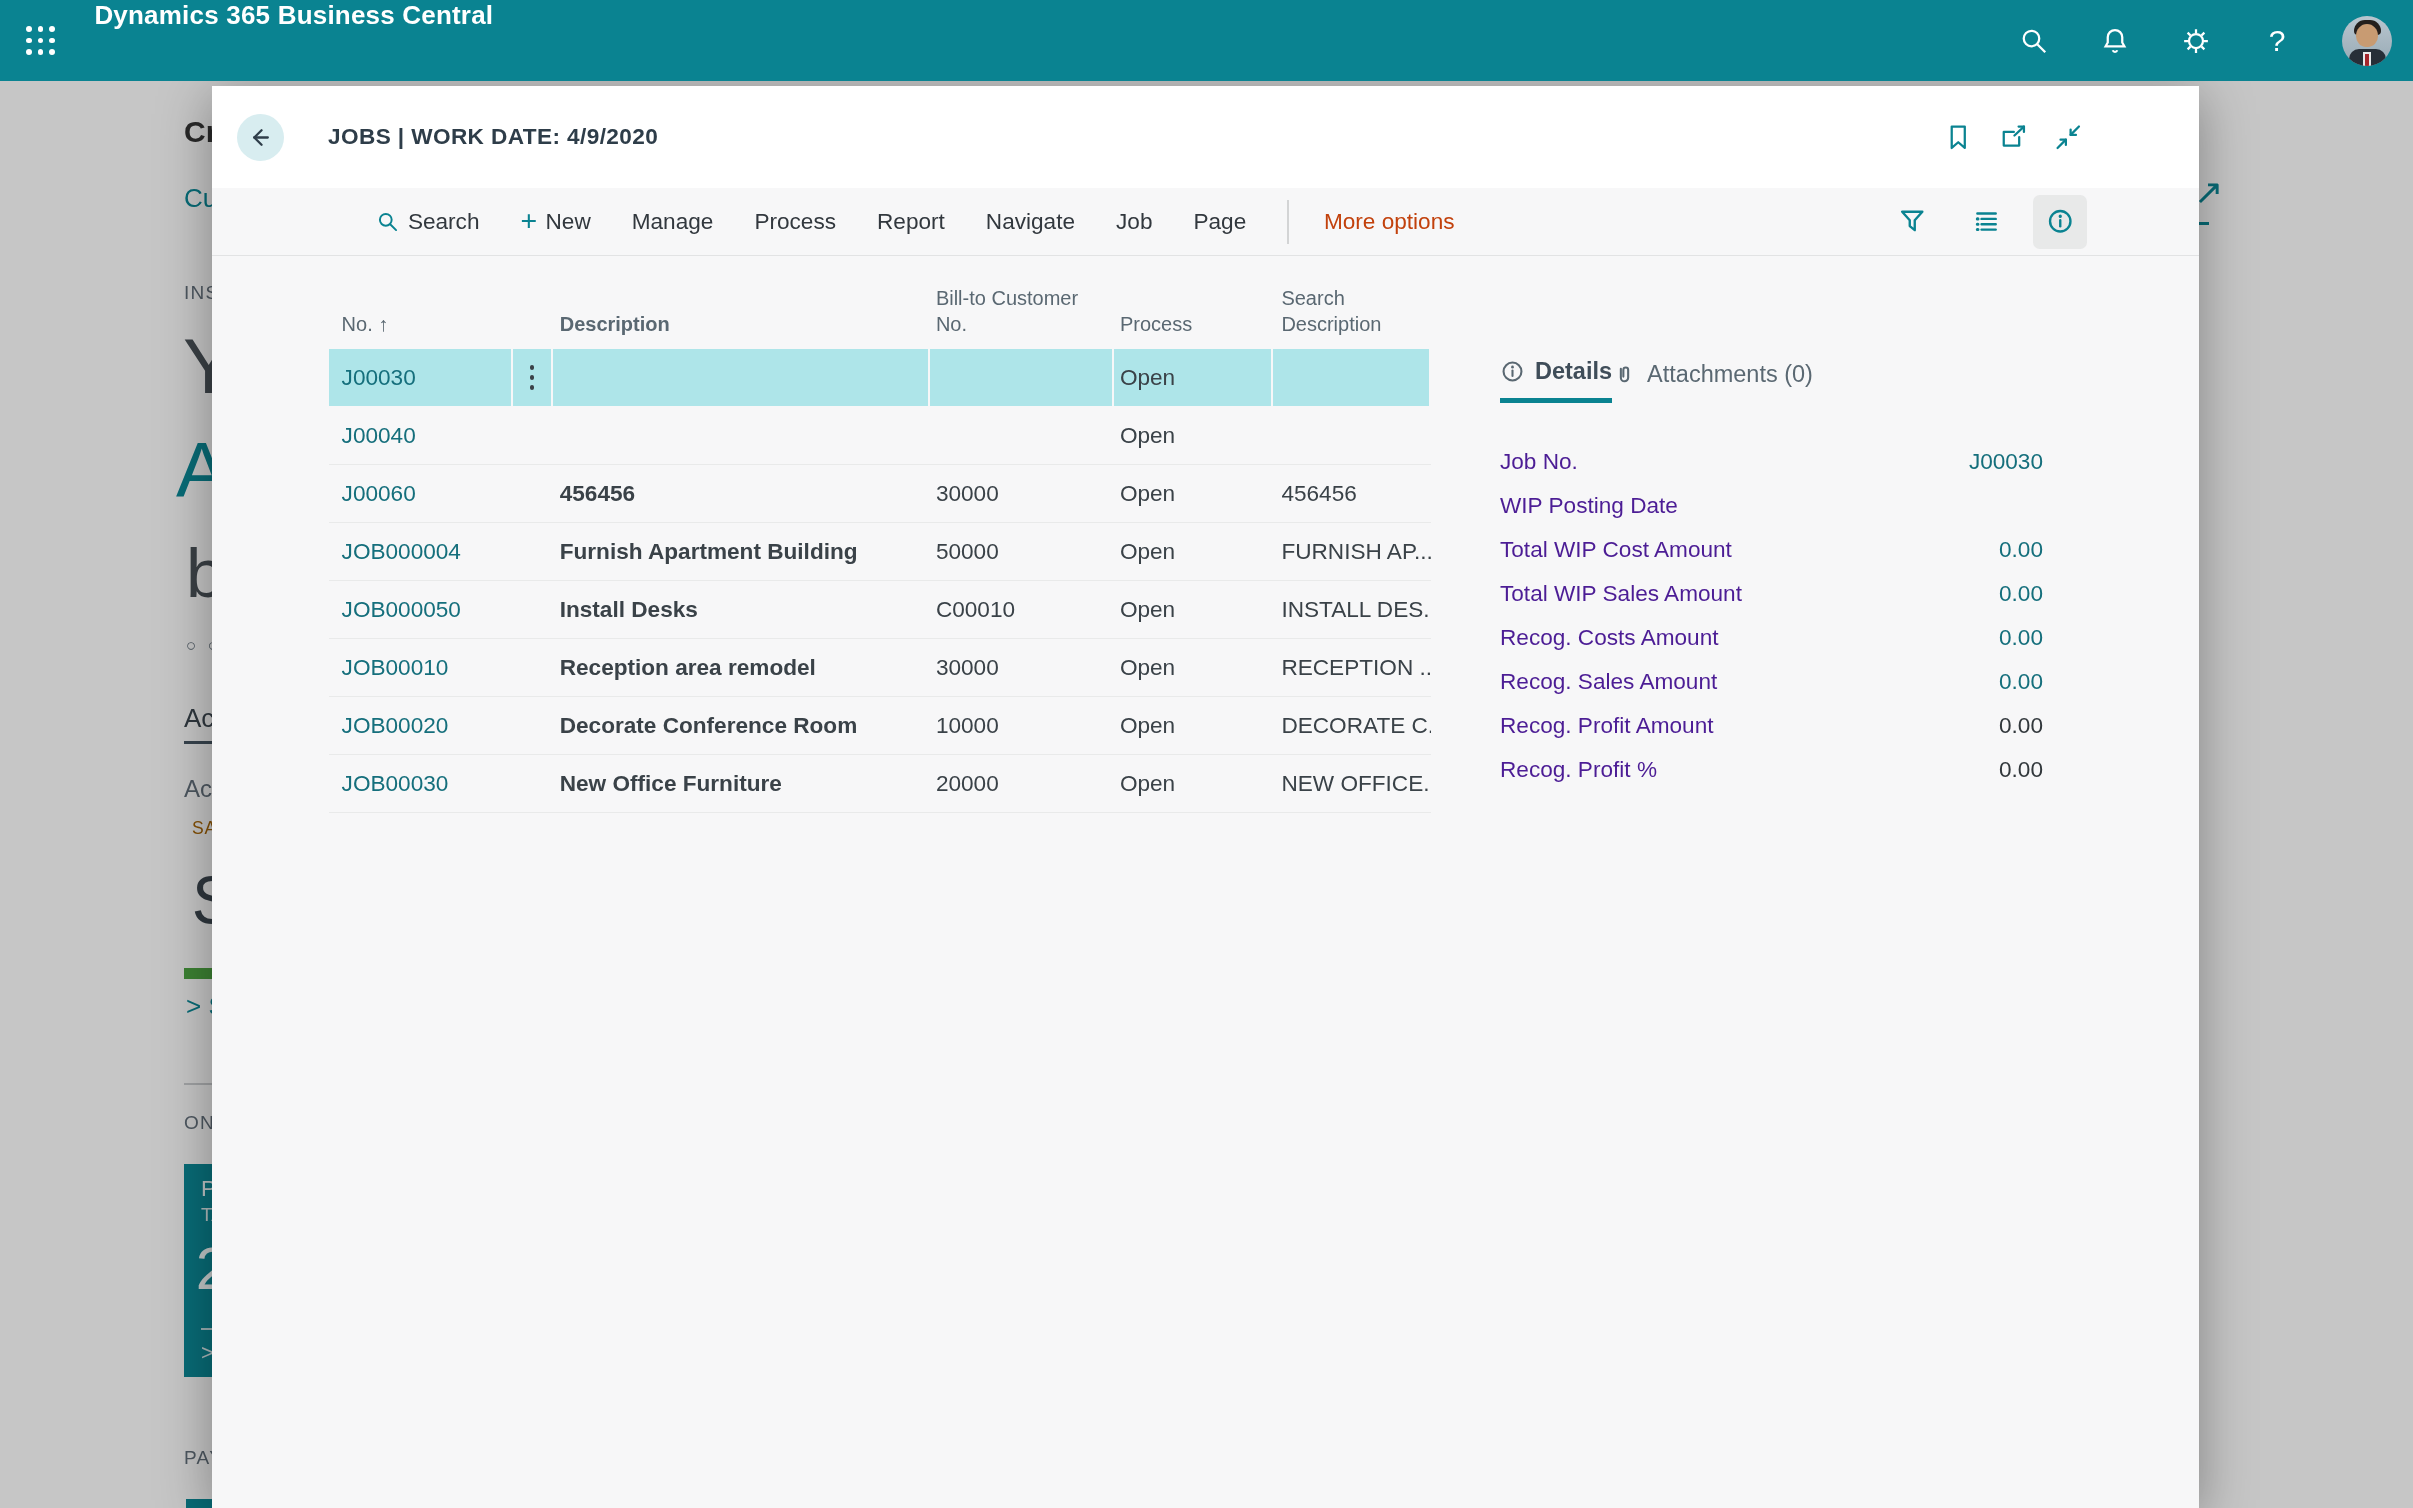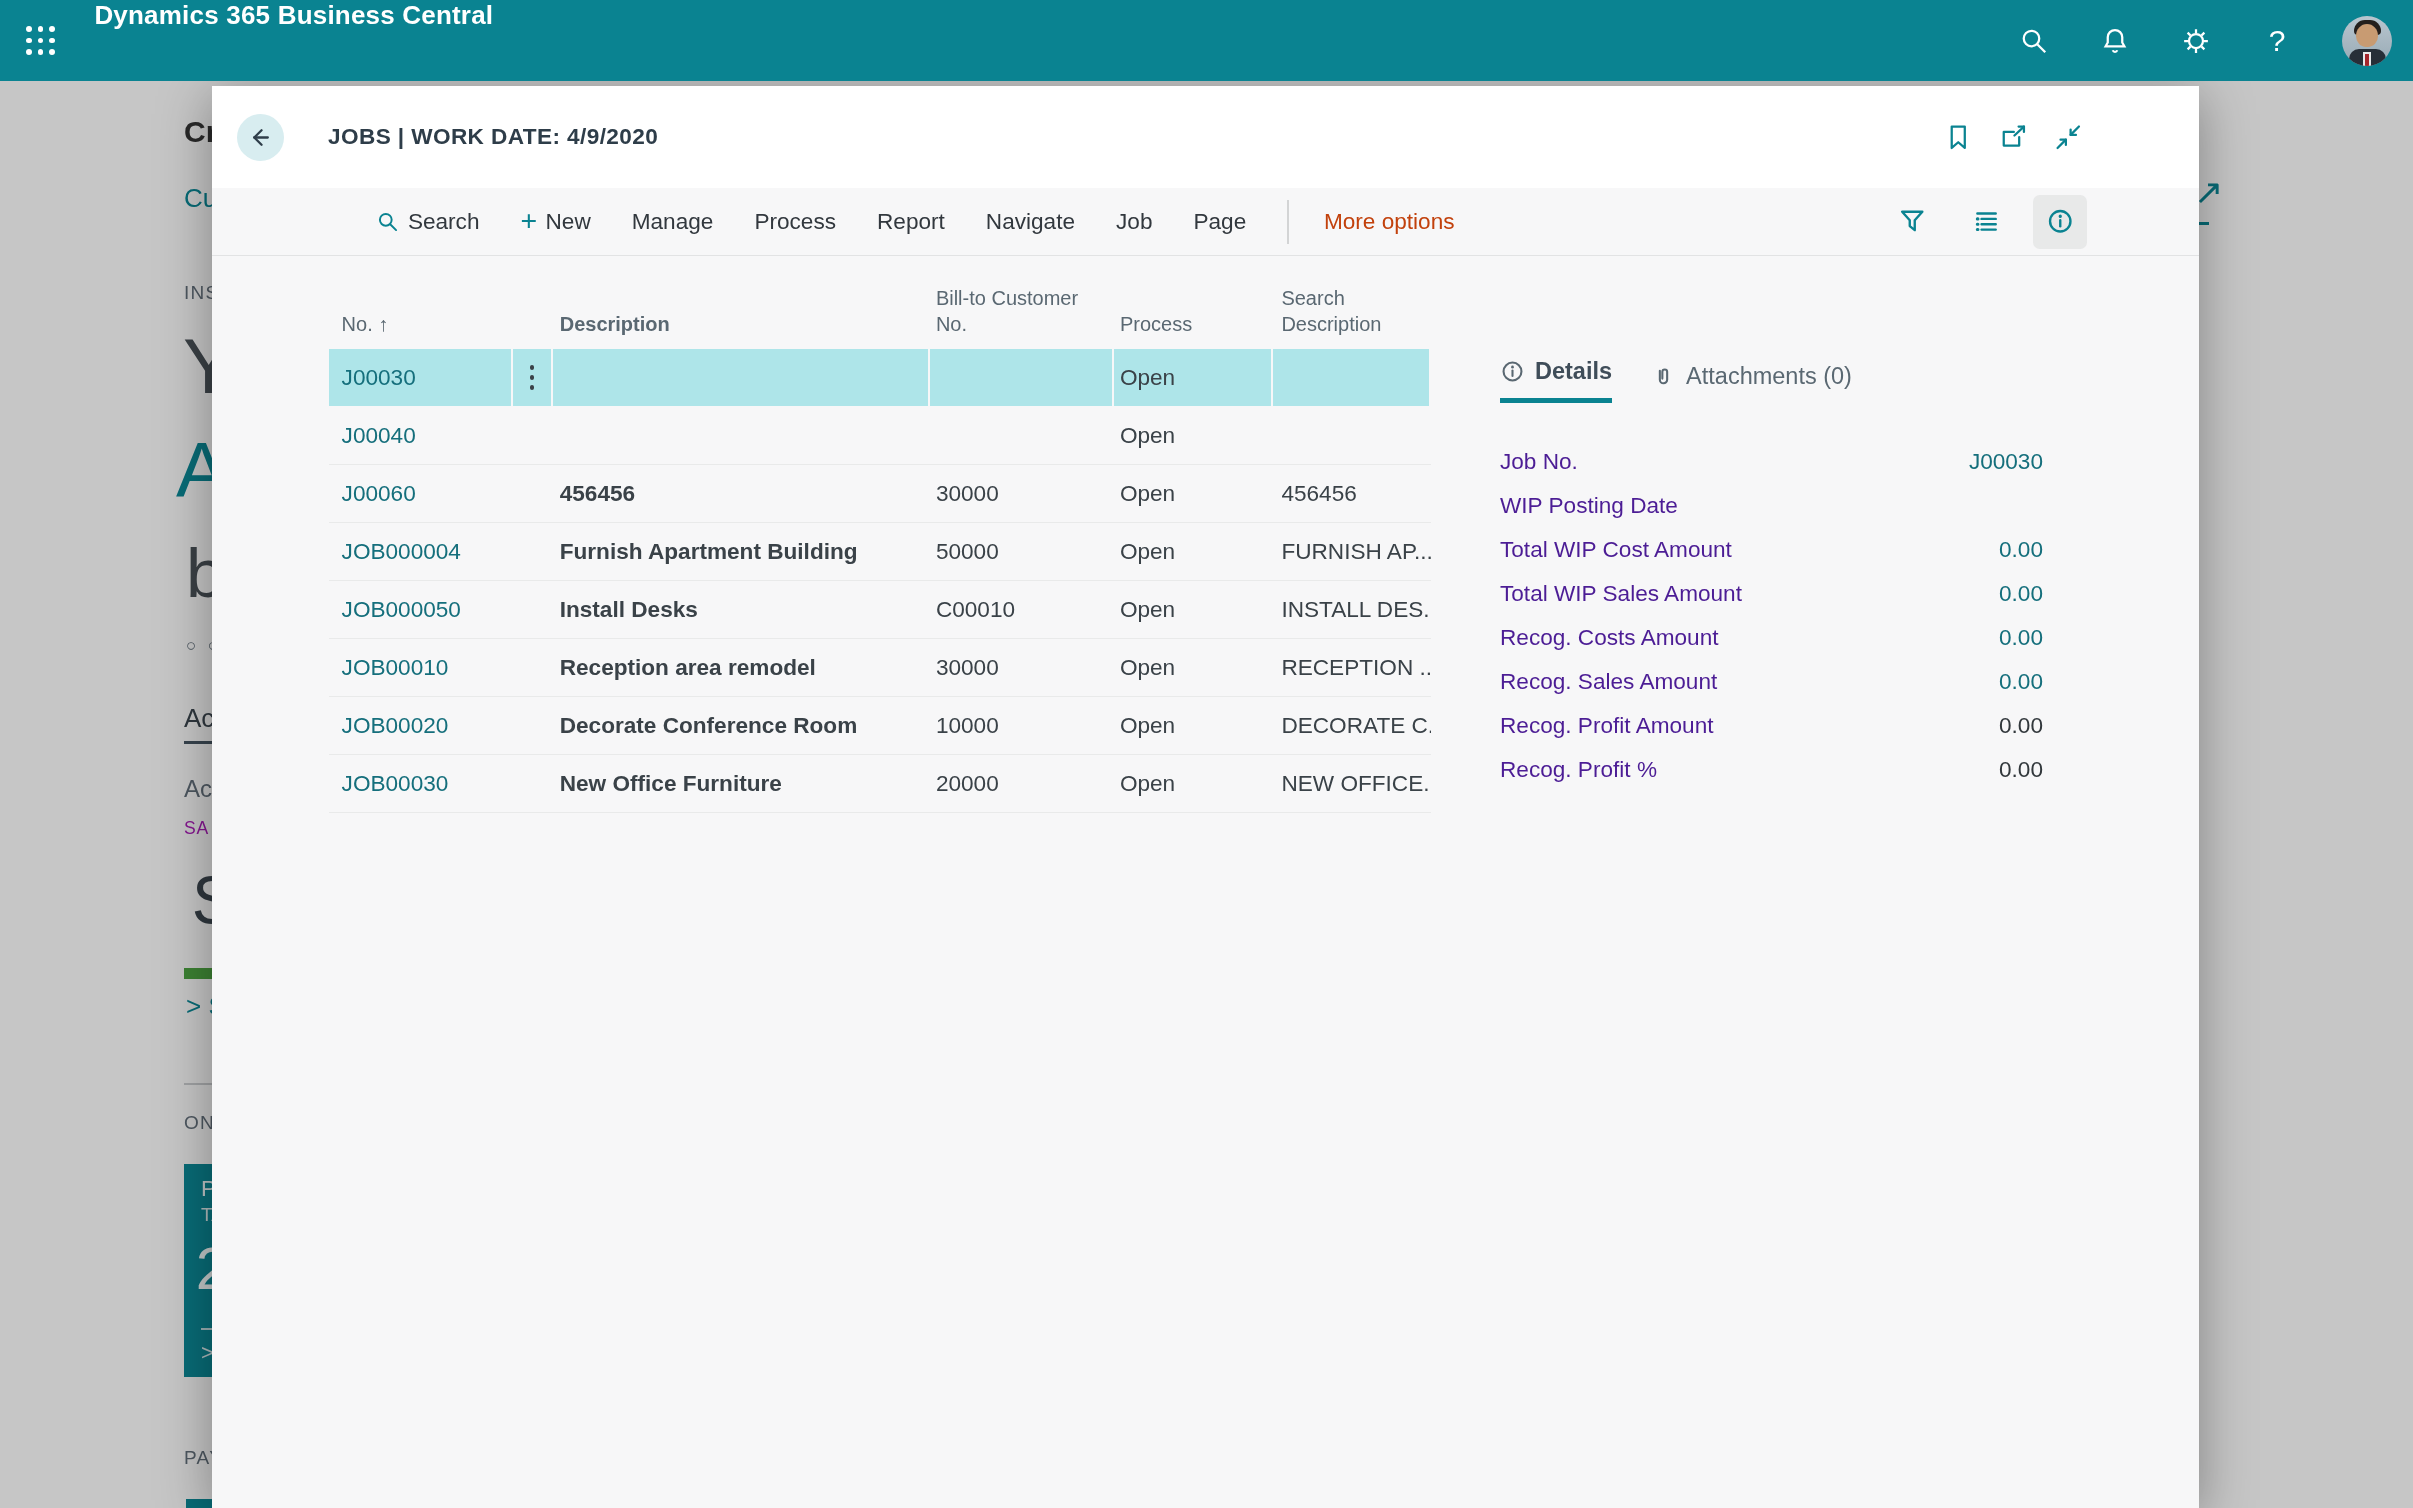--- a/index.html
+++ b/index.html
@@ -69,21 +69,21 @@
   .td{box-sizing:border-box;overflow:hidden;white-space:nowrap;height:100%;display:flex;align-items:center;}
   .c1{width:184px;padding-left:12.6px;}
   .ce{width:40px;justify-content:center;}
   .trow.selected{background:#aee5e9;border-bottom-color:#f7f7f8;}
   .trow.selected .td{border-right:2.5px solid #f7f7f8;}
   .joblink{color:#156f7c;cursor:pointer;}
   .dots3{display:flex;flex-direction:column;gap:5.9px;}
   .dots3 i{width:4.2px;height:4.2px;border-radius:50%;background:#3a4248;}
   
   .factbox{position:absolute;left:1288px;top:272px;width:543px;}
-  .fb-tabs{display:flex;align-items:flex-end;gap:39px;font-size:23.5px;color:#5a6872;}
+  .fb-tabs{display:flex;align-items:center;font-size:23.5px;color:#5a6872;}
   .fb-tab{display:flex;align-items:center;gap:10px;padding-bottom:13.4px;cursor:pointer;}
   .fb-tab svg{width:25px;height:25px;stroke:#5a6872;fill:none;stroke-width:2;stroke-linecap:round;}
   .fb-tab.active{border-bottom:5px solid #0a8391;color:#3f4d59;font-weight:700;}
   .fb-head{margin-top:40px;font-size:28px;font-weight:700;color:#23292d;}
   .fb-fields{margin-top:37px;}
   .fb-row{display:flex;align-items:center;height:44px;font-size:22.6px;}
   .fb-label{color:#4c1d95;}
   .fb-val{margin-left:auto;color:#32383c;}
   .fb-val.teal{color:#156f7c;cursor:pointer;}
 </style>
@@ -95,21 +95,21 @@
   <div class="backpage">
     <div class="frag" style="left:184px;top:34px;font-size:30px;font-weight:700;color:#333;">Cr</div>
     <div class="frag" style="left:184px;top:102px;font-size:26px;color:#0a8391;">Cu</div>
     <div class="frag" style="left:184px;top:201px;font-size:19px;letter-spacing:1.3px;color:#5f6b76;">INS</div>
     <div class="frag" style="left:183px;top:241px;font-size:77px;font-weight:300;color:#474f55;">Y</div>
     <div class="frag" style="left:176px;top:345px;font-size:77px;font-weight:300;color:#0a8391;">A</div>
     <div class="frag" style="left:186px;top:453px;font-size:69px;font-weight:300;color:#474f55;">b</div>
     <div class="frag" style="left:186px;top:555px;font-size:17px;color:#5f6b76;letter-spacing:3.4px;">○ ○</div>
     <div class="frag" style="left:184px;top:622px;font-size:26px;color:#3a444c;padding-bottom:6.7px;border-bottom:3.4px solid #44525e;">Ac</div>
     <div class="frag" style="left:184px;top:694px;font-size:24px;color:#5f6b76;">Ac</div>
-    <div class="frag" style="left:184px;top:737px;font-size:17.6px;letter-spacing:0.8px;color:#a21caf;">SA</div>
+    <div class="frag" style="left:192px;top:737px;font-size:17.6px;letter-spacing:0.8px;color:#a16207;">SA</div>
     <div class="frag" style="left:194px;top:778px;font-size:72px;font-weight:300;color:#3a444c;">$</div>
     <div class="frag" style="left:184px;top:887px;width:50px;height:11px;background:#4a9e3f;"></div>
     <div class="frag" style="left:186px;top:910px;font-size:26px;color:#0a8391;">&gt; S</div>
     <div class="frag" style="left:184px;top:1002px;width:50px;height:1.7px;background:#c4c6c8;"></div>
     <div class="frag" style="left:184px;top:1031px;font-size:19px;letter-spacing:1.3px;color:#5f6b76;">ON</div>
     <div class="cue-tile" style="left:184px;top:1083px;width:92px;height:213px;">
       <div class="frag" style="left:17px;top:11.7px;font-size:22.6px;color:#e8f0f1;">P</div>
       <div class="frag" style="left:17px;top:40px;font-size:19px;color:#d7e4e6;">TA</div>
       <div class="frag" style="left:11.7px;top:70px;font-size:60px;font-weight:300;color:#eef4f4;">2</div>
       <div class="frag" style="left:17px;top:164px;width:28.5px;height:1.7px;background:#bcd6d9;"></div>

